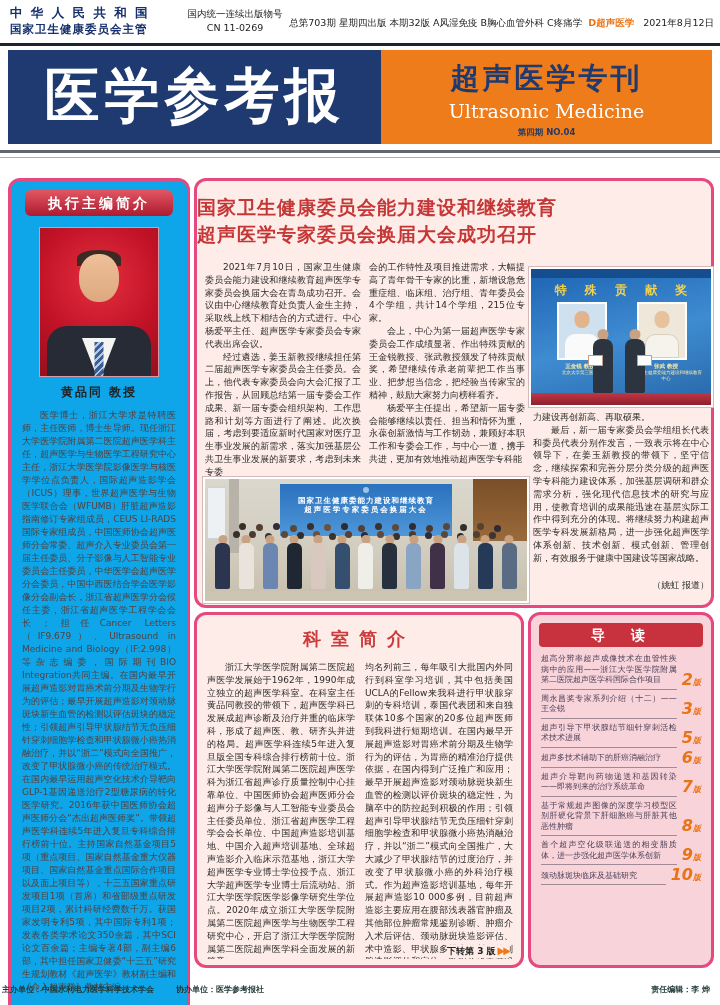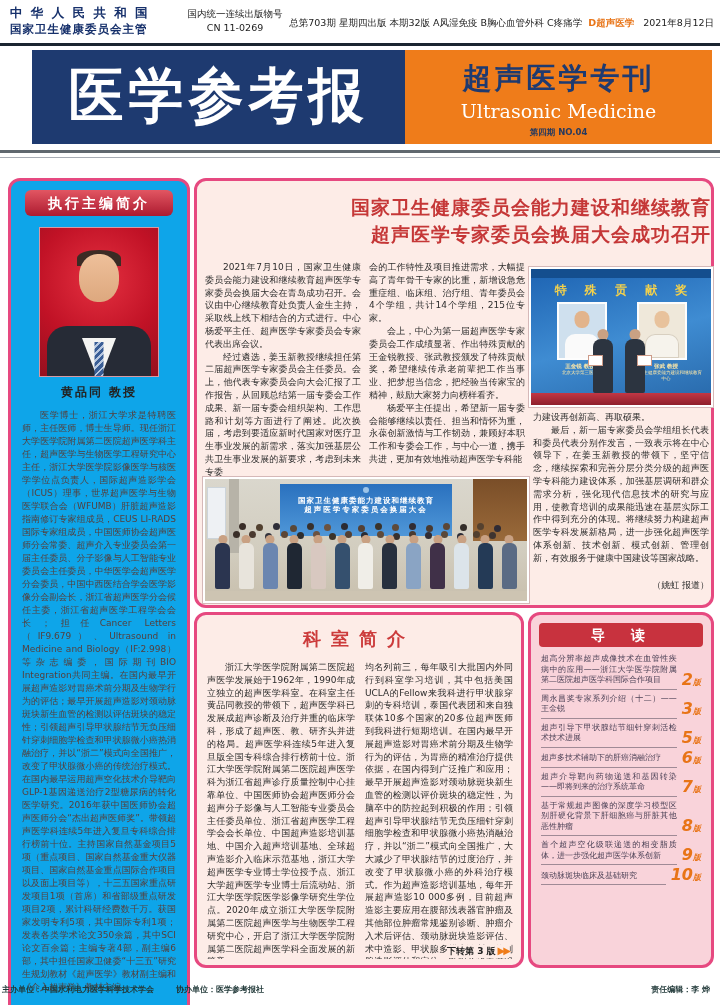--- a/index.html
+++ b/index.html
@@ -12,21 +12,21 @@
   .auth .a2{font-size:11.5px;font-weight:bold;letter-spacing:1px;line-height:16px;}
   .issn{position:absolute;left:172px;top:7px;width:126px;text-align:center;font-size:9.5px;
         color:#222;line-height:14px;}
   .issue{position:absolute;right:6px;top:17px;font-size:9.5px;color:#222;white-space:nowrap;}
   .issue .hl{color:#e87417;margin:0 3px;font-weight:bold;}
   .issue .dt{margin-left:3px;}
   .toprule{position:absolute;left:0;top:43px;width:720px;height:3px;background:#1b2531;}
 
   
   .masthead{position:absolute;left:8px;top:50px;width:704px;height:94px;display:flex;}
-  .mh-left{width:53%;background:#1e3a70;display:flex;align-items:center;justify-content:center;margin-left:24px;}
+  .mh-left{width:53%;background:#1e3a70;display:flex;align-items:center;justify-content:center;}
   .paper-name{font-family:"DejaVu Serif",serif;font-weight:bold;font-size:55px;color:#fff;
               letter-spacing:5px;transform:scaleY(1.08);}
   .mh-right{flex:1;background:#ef7c1a;text-align:center;padding-top:9px;box-sizing:border-box;}
   .ed-title{font-size:29px;font-weight:bold;color:#1e3a70;letter-spacing:3px;}
   .ed-sub{font-family:"DejaVu Serif",serif;font-size:19px;color:#fff;margin-top:1px;}
   .ed-no{font-size:8.5px;color:#273a5e;margin-top:5px;font-weight:bold;}
   .rule2a{position:absolute;left:0;top:150px;width:720px;height:3px;background:#60686f;}
   .rule2b{position:absolute;left:0;top:157px;width:720px;height:1px;background:#a8adb5;}
 
   
@@ -48,21 +48,21 @@
            background:#f4f4f2;clip-path:polygon(0 0,100% 0,50% 100%);}
   .p-tie{position:absolute;bottom:0;left:50%;transform:translateX(-50%);width:9px;height:34px;
          background:repeating-linear-gradient(135deg,#3a5e96 0 3px,#b8c8e0 3px 5px);}
   .sb-name{text-align:center;font-size:12px;font-weight:bold;color:#222;letter-spacing:2px;}
   .sb-bio{margin:8px 11px 0;font-size:9px;line-height:13px;text-align:justify;color:#54403e;
           text-indent:2em;}
 
   
   .mainbox{position:absolute;left:194px;top:178px;width:520px;height:430px;background:#fdece7;
            border:3px solid #e64980;border-radius:12px;box-sizing:border-box;}
-  .headline{margin:13px 0 8px;text-align:right;color:#c53737;font-size:19px;line-height:27px;
+  .headline{margin:13px 0 8px;text-align:left;color:#c53737;font-size:19px;line-height:27px;
             font-weight:bold;letter-spacing:1px;}
   .col{position:absolute;font-size:9px;line-height:12.8px;color:#2c2c2c;text-align:justify;overflow:hidden;}
   .col p{margin:0;text-indent:2em;}
   .col p.noind{text-indent:0;}
   .c1{left:8px;top:80px;width:156px;height:216px;}
   .c2{left:172px;top:80px;width:156px;height:216px;}
   .c3{left:336px;top:230px;width:176px;height:192px;}
   .credit{text-align:right;margin-top:14px;}
 
   

